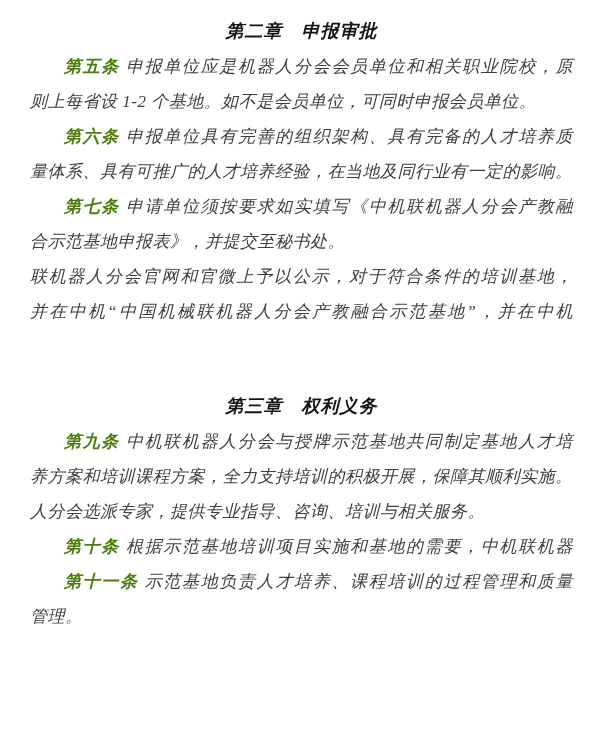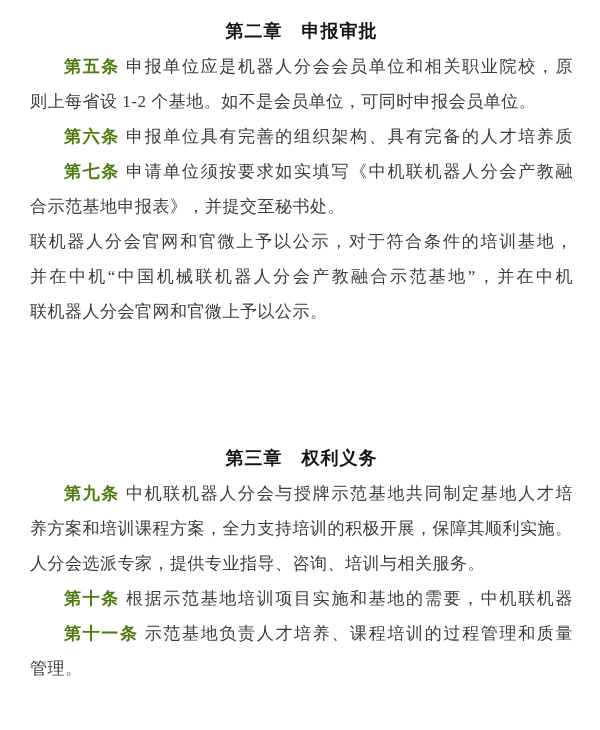--- a/index.html
+++ b/index.html
@@ -11,31 +11,32 @@
     background: #ffffff;
   }
   .page {
     box-sizing: border-box;
     width: 600px;
     height: 730px;
     padding: 14px 27px 0 30px;
     background: #ffffff;
     font-family: "Liberation Serif", "DejaVu Serif", serif;
     color: #3d3d3d;
+    font-style: italic;
   }
   .chapter-heading {
     font-size: 18px;
     line-height: 35px;
     font-weight: bold;
     text-align: center;
     color: #141414;
     letter-spacing: 1px;
   }
   .chapter-heading.spaced {
-    margin-top: 112px;
+    margin-top: 60px;
   }
   .line {
     font-size: 17px;
     line-height: 35px;
     text-align: justify;
     text-align-last: justify;
     letter-spacing: 0.5px;
     white-space: normal;
   }
   .line.first {
@@ -51,25 +52,25 @@
 </style>
 </head>
 <body>
 
 <div class="page">
   <div id="doc">
       <div class="chapter-heading">第二章　申报审批</div>
       <div class="line first"><span class="label">第五条</span> 申报单位应是机器人分会会员单位和相关职业院校，原</div>
       <div class="line last">则上每省设 1-2 个基地。如不是会员单位，可同时申报会员单位。</div>
       <div class="line first"><span class="label">第六条</span> 申报单位具有完善的组织架构、具有完备的人才培养质</div>
+      <div class="line last">量体系、具有可推广的人才培养经验，在当地及同行业有一定的影响。</div>
       <div class="line first"><span class="label">第七条</span> 申请单位须按要求如实填写《中机联机器人分会产教融</div>
       <div class="line last">合示范基地申报表》，并提交至秘书处。</div>
       <div class="line">联机器人分会官网和官微上予以公示，对于符合条件的培训基地，</div>
       <div class="line">并在中机“中国机械联机器人分会产教融合示范基地”，并在中机</div>
-      <div class="line last">联机器人分会官网和官微上予以公示。</div>
       <div class="chapter-heading spaced">第三章　权利义务</div>
       <div class="line first"><span class="label">第九条</span> 中机联机器人分会与授牌示范基地共同制定基地人才培</div>
       <div class="line last">养方案和培训课程方案，全力支持培训的积极开展，保障其顺利实施。</div>
       <div class="line last">人分会选派专家，提供专业指导、咨询、培训与相关服务。</div>
       <div class="line first"><span class="label">第十条</span> 根据示范基地培训项目实施和基地的需要，中机联机器</div>
       <div class="line first"><span class="label">第十一条</span> 示范基地负责人才培养、课程培训的过程管理和质量</div>
       <div class="line last">管理。</div>
     </div>
 </div>
 

